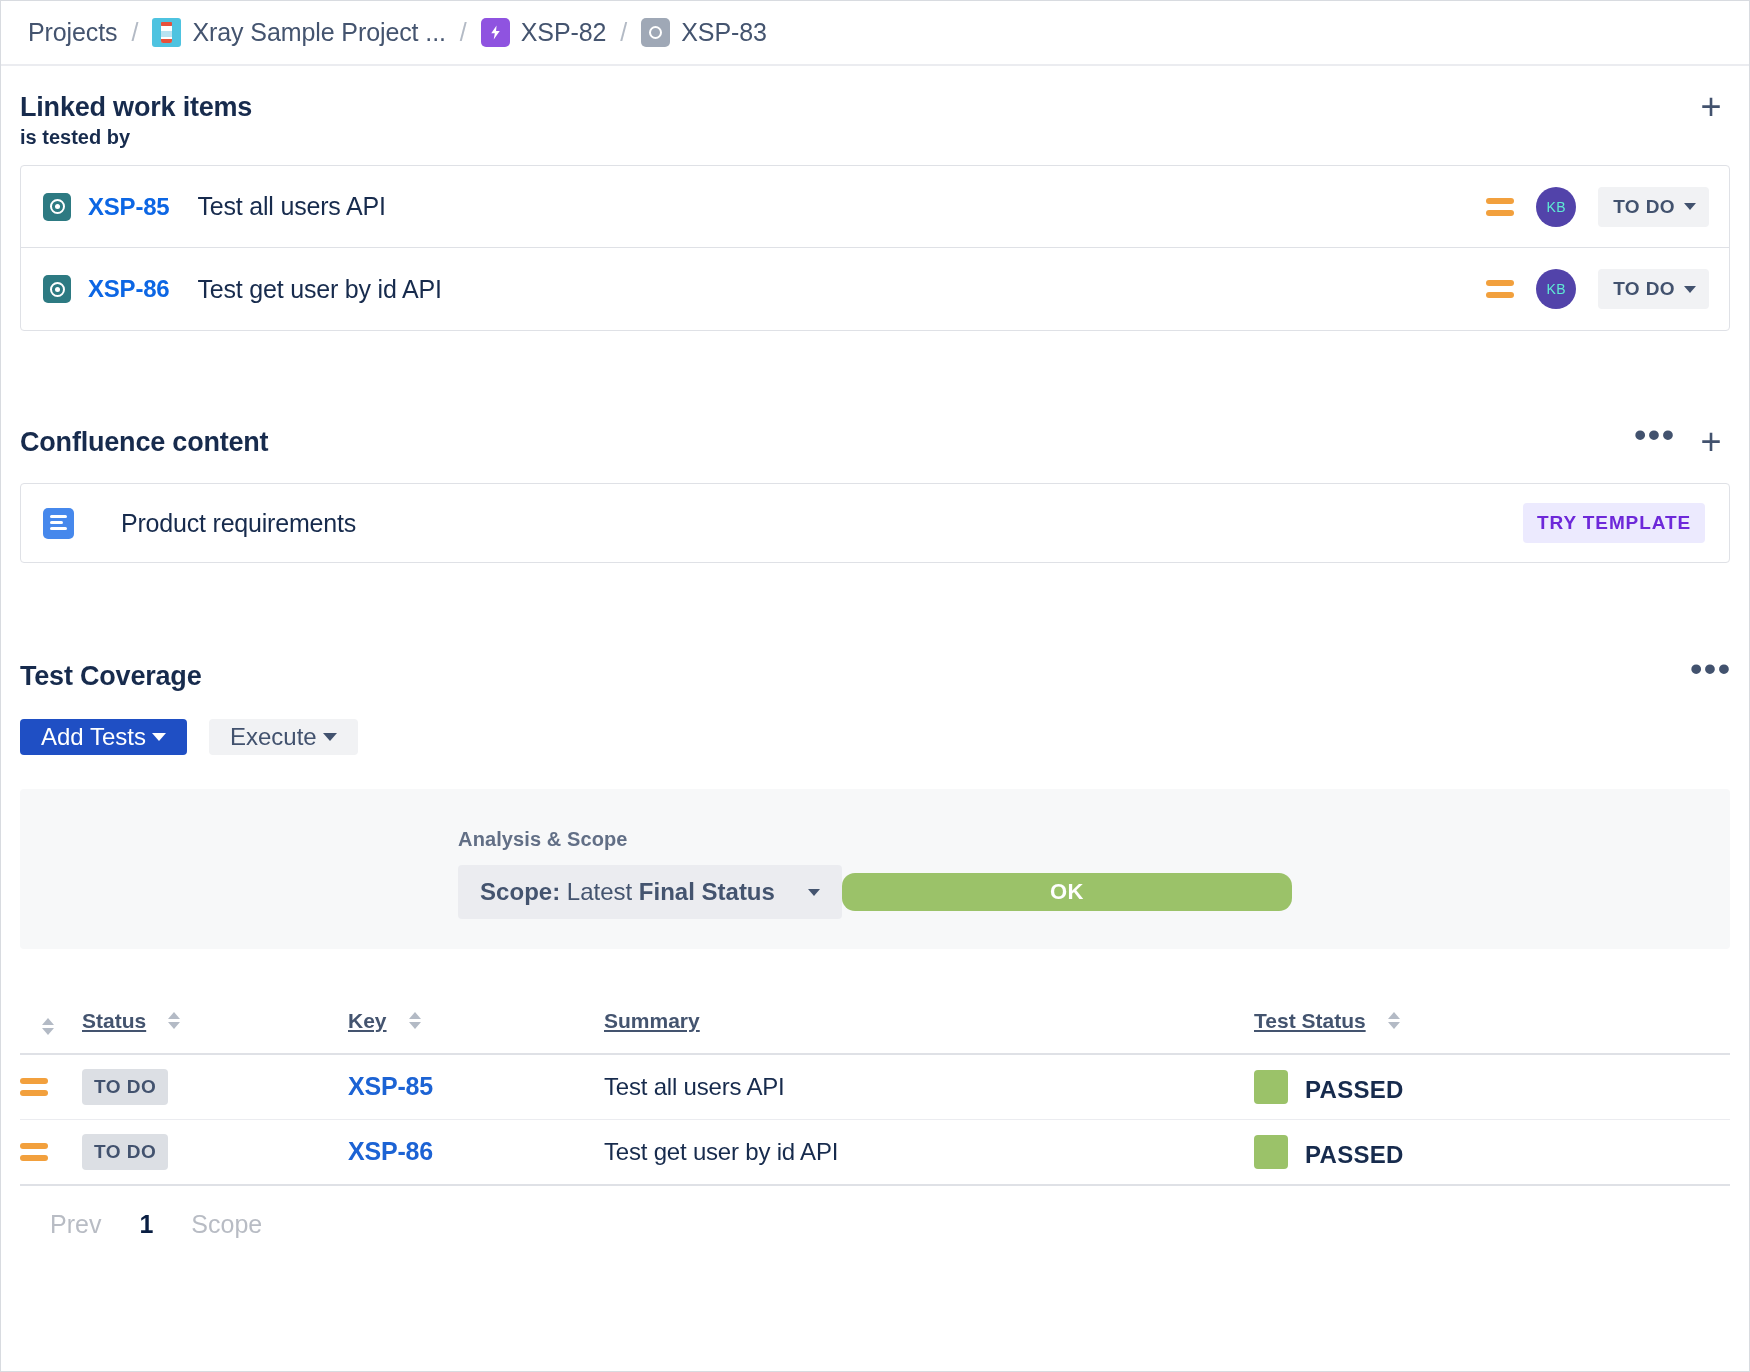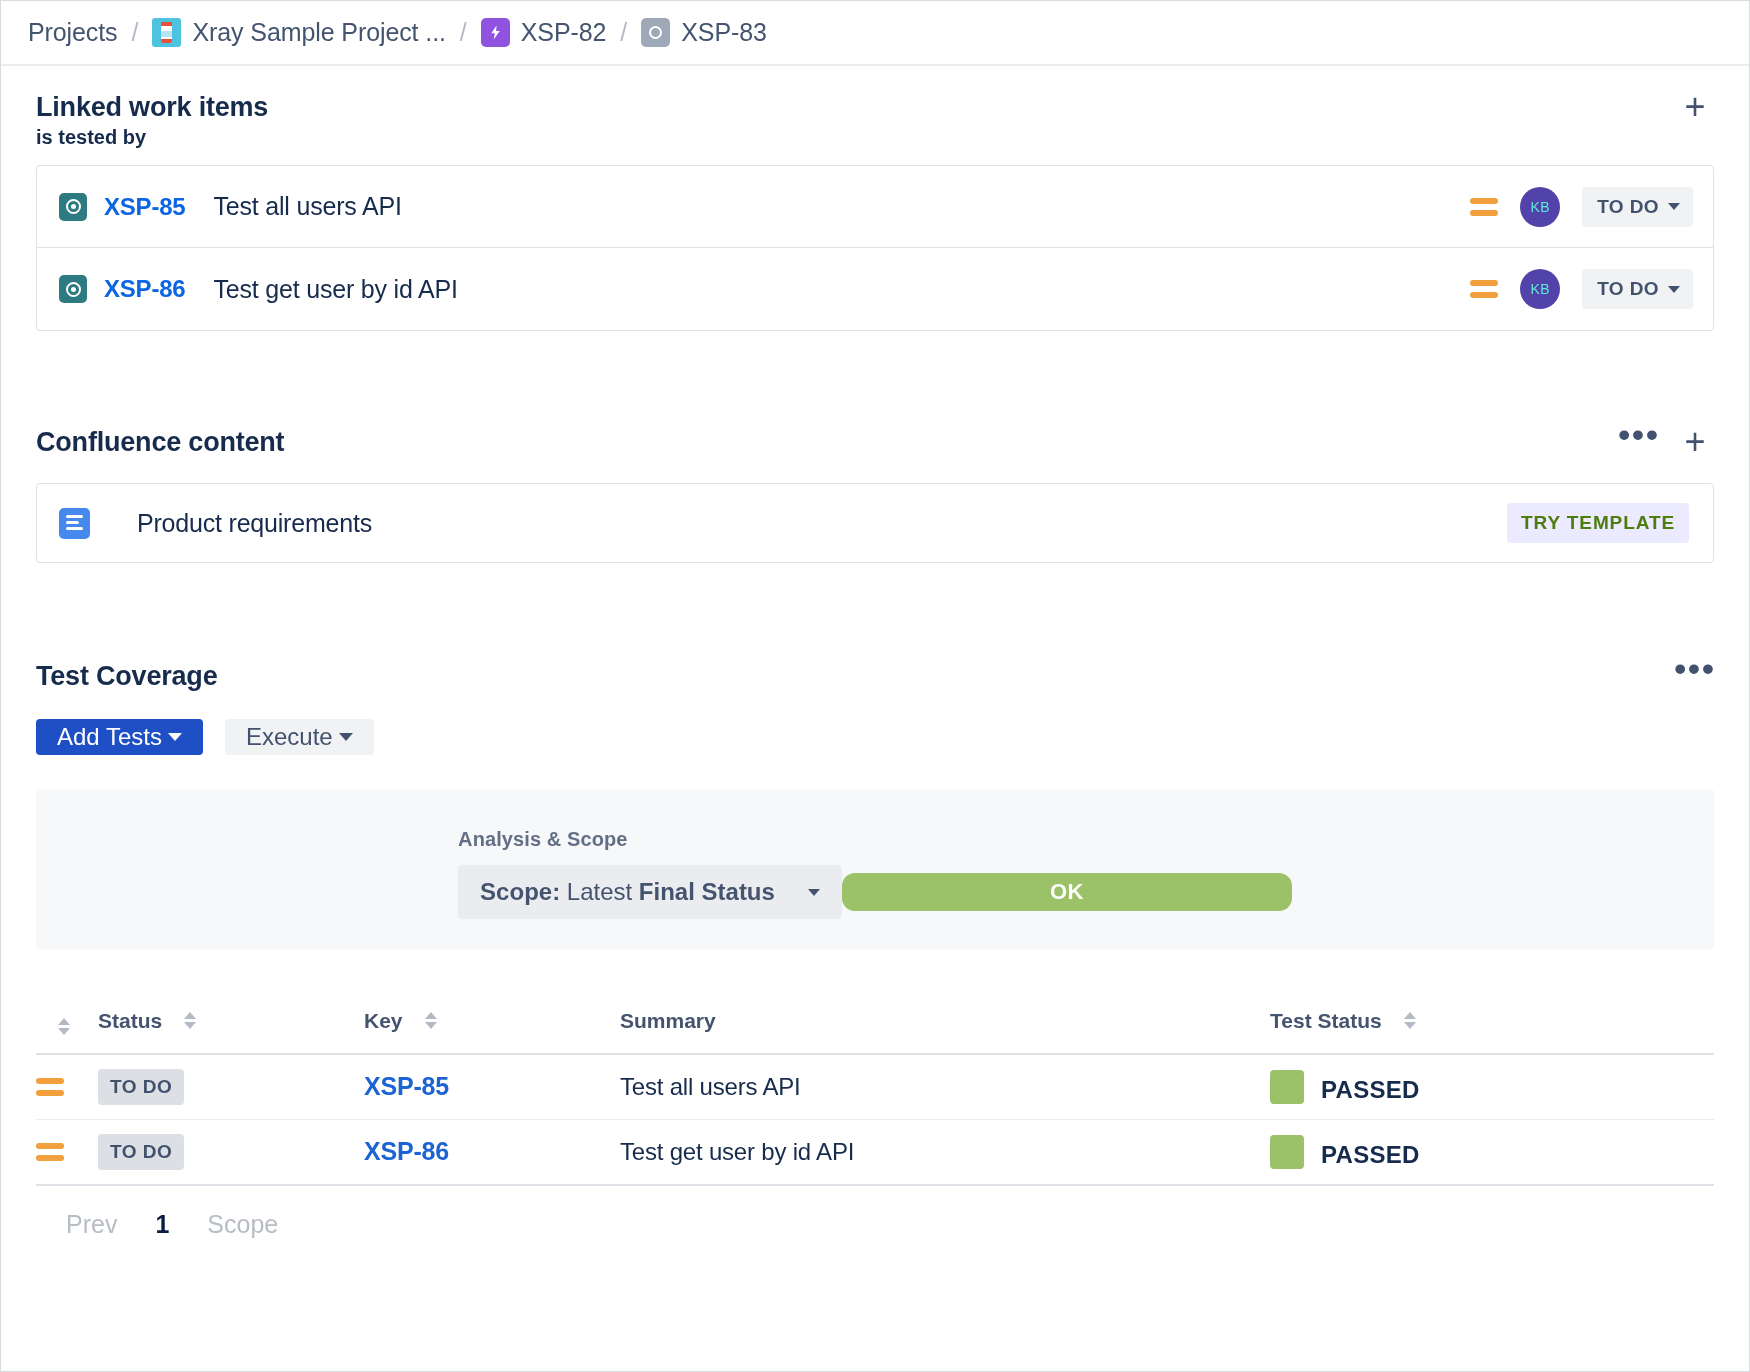--- a/index.html
+++ b/index.html
@@ -90,21 +90,21 @@
     flex: none;
     display: flex; align-items: center; justify-content: center;
   }
   .ring-white {
     width: 13px; height: 13px;
     border: 2.6px solid #ffffff;
     border-radius: 50%;
   }
 
   
-  .content { padding: 0 36px; }
+  .content { padding: 0 20px; }
 
   .section-head {
     display: flex;
     align-items: center;
     justify-content: space-between;
   }
   .section-title {
     font-size: 27px;
     font-weight: bold;
     color: #172b4d;
@@ -265,21 +265,21 @@
   .ico-doc span:nth-child(3){ top: 19px; width: 17px; }
   .conf-title {
     margin-left: 22px;
     font-size: 25px;
     color: #172b4d;
     letter-spacing: -0.2px;
   }
   .try-template {
     margin-left: auto;
     background: #eceafe;
-    color: #4d7c0f;
+    color: #6d28d9;
     font-size: 19px;
     font-weight: bold;
     letter-spacing: 0.9px;
     padding: 9px 14px;
     border-radius: 4px;
     cursor: pointer;
   }
 
   
   .tc-wrap { margin-top: 94px; }
@@ -355,21 +355,21 @@
   .tc-table { margin-top: 58px; width: 100%; border-collapse: collapse; }
   .tc-table thead th {
     text-align: left;
     font-size: 21px;
     font-weight: bold;
     color: #44546f;
     padding: 0 0 18px 0;
     border-bottom: 2px solid #dfe1e6;
     white-space: nowrap;
   }
-  .th-inner { display: inline-flex; align-items: center; gap: 20px; }
+  .th-inner { display: inline-flex; align-items: center; gap: 20px; text-decoration: underline; }
   .sorter {
     display: inline-flex;
     flex-direction: column;
     gap: 3px;
     margin-left: 2px;
   }
   .sorter i {
     display: block;
     width: 0; height: 0;
     border-left: 6px solid transparent;

